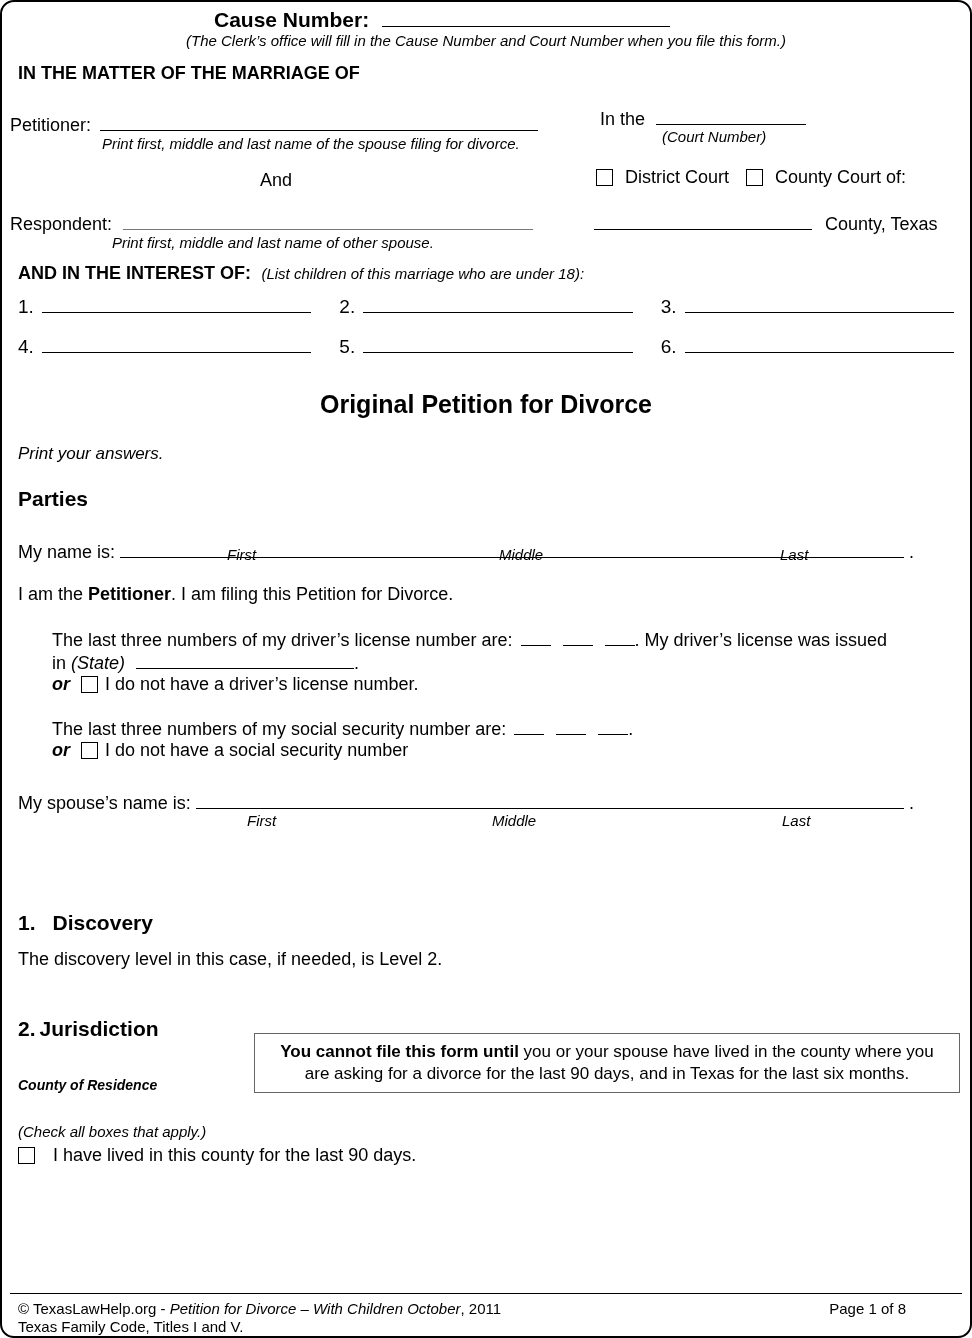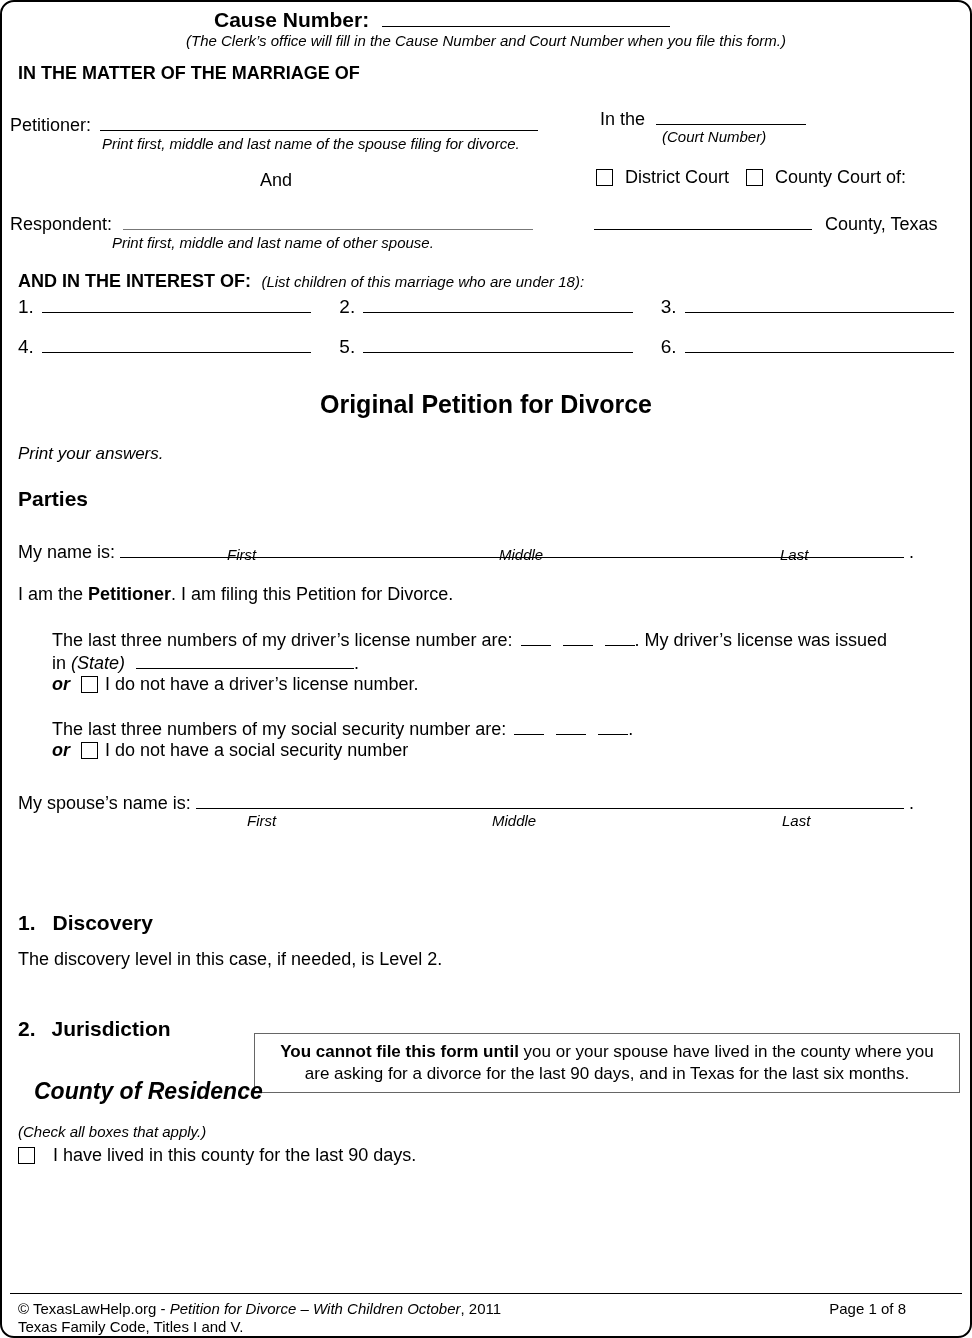--- a/index.html
+++ b/index.html
@@ -65,21 +65,21 @@
   <div class="abs fs18" style="top:209px; left:8px;">
     <span>Respondent:</span>
     <span class="blank" style="width:410px; margin-left:6px; border-bottom-color:#777;"></span>
   </div>
   <div class="abs fs18" style="top:209px; left:592px;">
     <span class="blank" style="width:218px;"></span>
     <span style="margin-left:8px;">County, Texas</span>
   </div>
   <div class="abs i fs15" style="top:232px; left:110px;">Print first, middle and last name of other spouse.</div>
 
-  <div class="abs" style="top:268px; left:16px;">
+  <div class="abs" style="top:260px; left:16px;">
     <span class="b fs18">AND IN THE INTEREST OF:</span>
     <span class="i fs15" style="margin-left:6px;">(List children of this marriage who are under 18):</span>
   </div>
 
   <div class="abs children-row" style="top:291px;">
     <span class="child-cell">
         <span>1.</span>
         <span class="blank"></span>
       </span>
     <span class="child-cell">
@@ -156,29 +156,29 @@
   <div class="abs i fs15" style="top:810px; left:490px;">Middle</div>
   <div class="abs i fs15" style="top:810px; left:780px;">Last</div>
 
 
   <div class="abs b fs21" style="top:908px; left:16px;">
     <span>1.</span><span style="margin-left:17px;">Discovery</span>
   </div>
   <div class="abs fs18" style="top:946px; left:16px;">The discovery level in this case, if needed, is Level 2.</div>
 
   <div class="abs b fs21" style="top:1014px; left:16px;">
-    <span>2.</span><span style="margin-left:16px;">Jurisdiction</span>
+    <span>2.</span><span style="margin-left:4px;">Jurisdiction</span>
   </div>
 
   <div class="abs notice-box" style="top:1031px; left:252px; width:706px;">
     <span class="b">You cannot file this form until</span>
     <span>you or your spouse have lived in the county where you are asking for a divorce for the last 90 days, and in Texas for the last six months.</span>
   </div>
 
-  <div class="abs bi" style="top:1075px; left:16px; font-size:23px;margin-left:16px;">County of Residence</div>
+  <div class="abs bi" style="top:1075px; left:16px; font-size:14px;">County of Residence</div>
 
   <div class="abs i fs15" style="top:1113px; left:16px;margin-top:8px;">(Check all boxes that apply.)</div>
 
   <div class="abs fs18" style="top:1142px; left:16px;">
     <span class="checkbox"></span>
     <span style="margin-left:13px;">I have lived in this county for the last 90 days.</span>
   </div>
 
   <div class="abs footer-divider" style="top:1291px; left:8px; right:8px;"></div>
   <div class="abs fs15" style="top:1298px; left:16px;">

